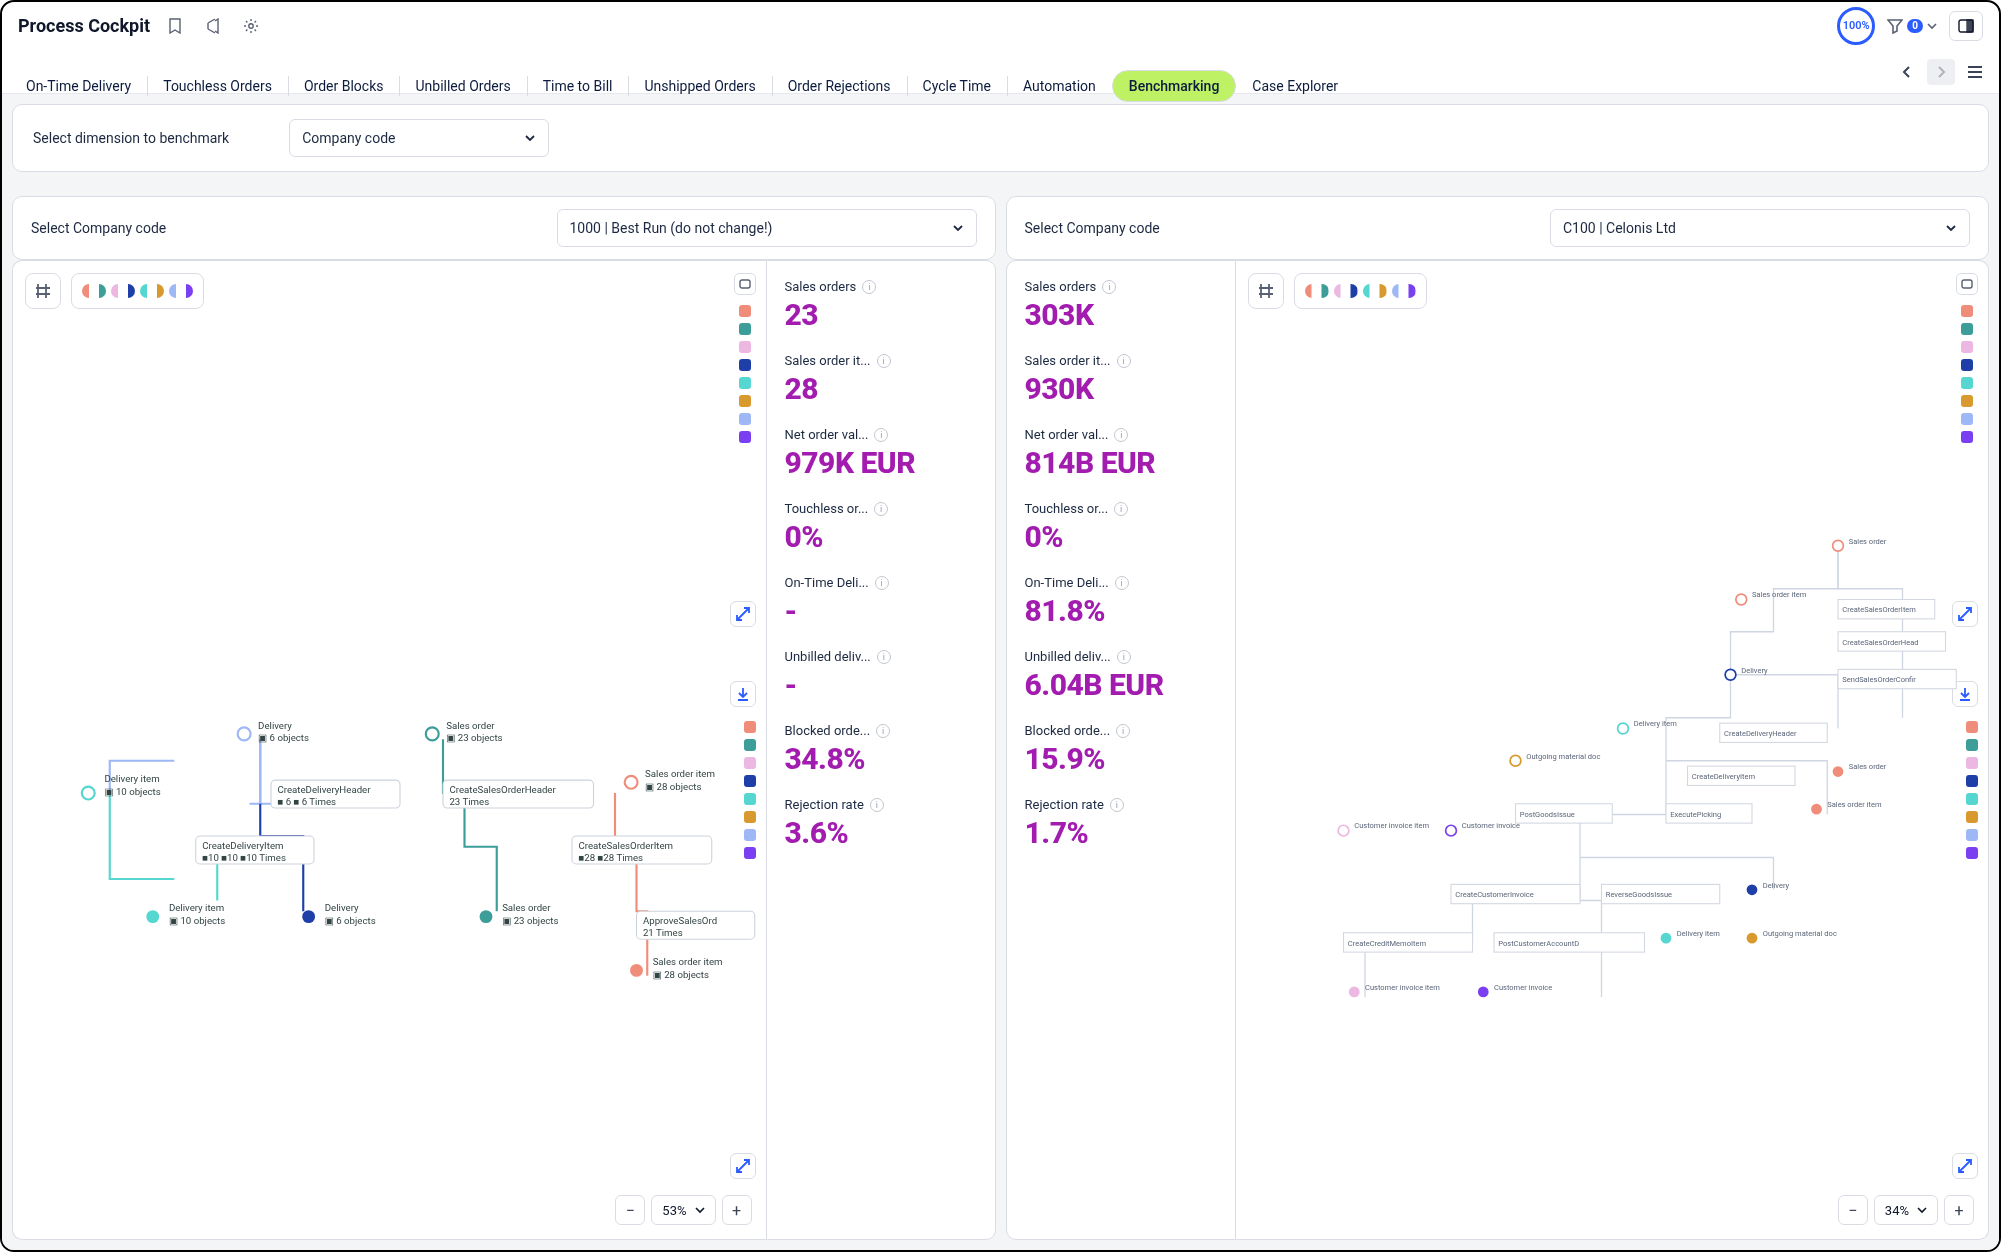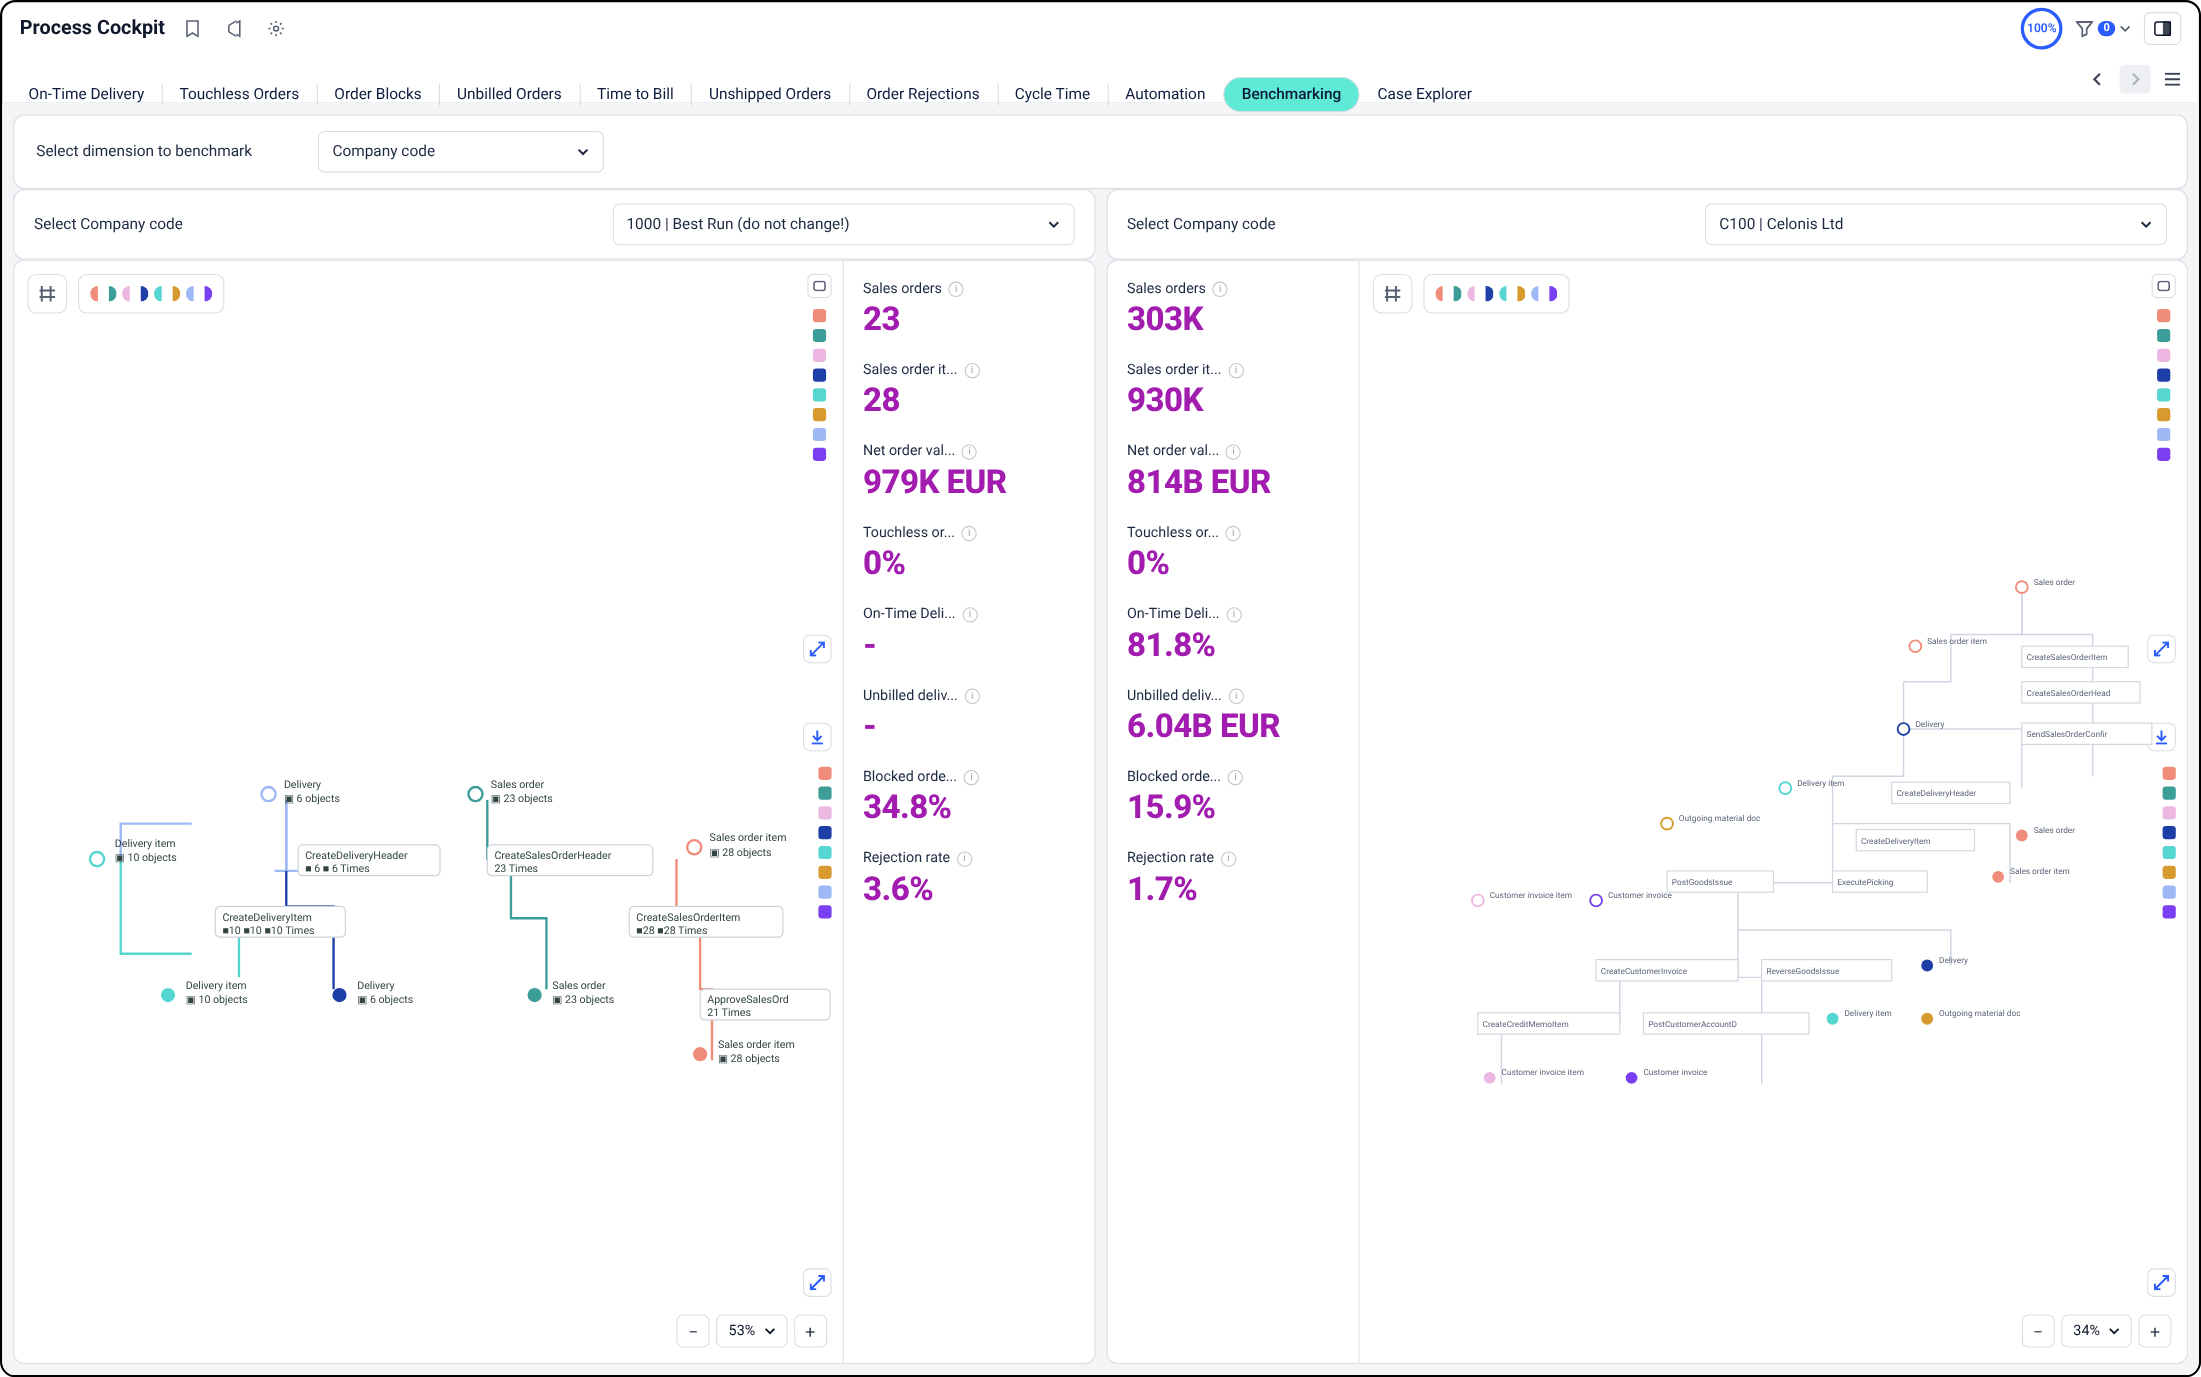--- a/index.html
+++ b/index.html
@@ -22,37 +22,37 @@
   .hdr-spacer{flex:1}
   .pct-badge{width:38px;height:38px;border:3px solid #2b5cff;border-radius:50%;display:flex;align-items:center;justify-content:center;font-size:11px;font-weight:600;color:#2b5cff;}
   .funnel{display:flex;align-items:center;gap:4px;color:#596173;}
   .funnel .dot{background:#2b5cff;color:#fff;border-radius:8px;font-size:10px;padding:0 5px;line-height:14px;font-weight:700;}
   .panel-toggle{border:1px solid var(--border);border-radius:6px;width:34px;height:30px;display:flex;align-items:center;justify-content:center;}
   
   
   .tabs{display:flex;align-items:center;height:44px;padding:0 0 0 8px;gap:0;border-bottom:1px solid var(--border-light);}
   .tab{padding:0 16px;height:32px;display:flex;align-items:center;font-size:14px;color:#0c1b3d;cursor:pointer;position:relative;margin-top:28px;}
   .tab + .tab::before{content:"";position:absolute;left:0;top:6px;bottom:6px;width:1px;background:var(--border);}
-  .tab.active{background:#5eead4;border:1px solid var(--border);border-radius:16px;font-weight:500;}
+  .tab.active{background:#bef264;border:1px solid var(--border);border-radius:16px;font-weight:500;}
   .tab.active + .tab::before, .tab.active::before{display:none;}
   .tabs-spacer{flex:1}
   .tabs-nav{display:flex;gap:6px;align-items:center;padding-right:10px;}
   .navsq{width:28px;height:26px;border-radius:4px;display:flex;align-items:center;justify-content:center;color:#3a4356;}
   .navsq.dis{background:#edeff3;color:#aeb3bd;}
   
   
   .body{flex:1;background:var(--bg);padding:10px;display:flex;flex-direction:column;gap:0;overflow:hidden;}
   
   .card{background:#fff;border:1px solid var(--border);border-radius:10px;}
   
   .bench-row{display:flex;align-items:center;padding:14px 20px;gap:60px;}
   .bench-label{font-size:14px;color:#1c2941;}
   .select{border:1px solid var(--border);border-radius:6px;height:38px;min-width:260px;display:flex;align-items:center;justify-content:space-between;padding:0 12px;font-size:14px;color:#1c2941;cursor:pointer;}
   
-  .split{display:flex;gap:10px;flex:0 0 auto;}
+  .split{display:flex;gap:10px;flex:0 0 auto;margin-top:24px;}
   .split .card{flex:1;display:flex;align-items:center;padding:12px 18px;gap:24px;}
   .split .select{flex:1;max-width:420px;margin-left:auto;}
   
   .compare{display:flex;gap:10px;flex:1;min-height:0;}
   .col{flex:1;display:flex;gap:0;}
   .col.left{flex-direction:row;}
   .col.right{flex-direction:row-reverse;}
   
   .graph-card{flex:1;position:relative;border:1px solid var(--border);border-radius:10px;background:#fff;}
   .metrics-card{width:230px;border:1px solid var(--border);border-radius:10px;background:#fff;padding:18px 18px 10px;display:flex;flex-direction:column;gap:22px;overflow:hidden;}

